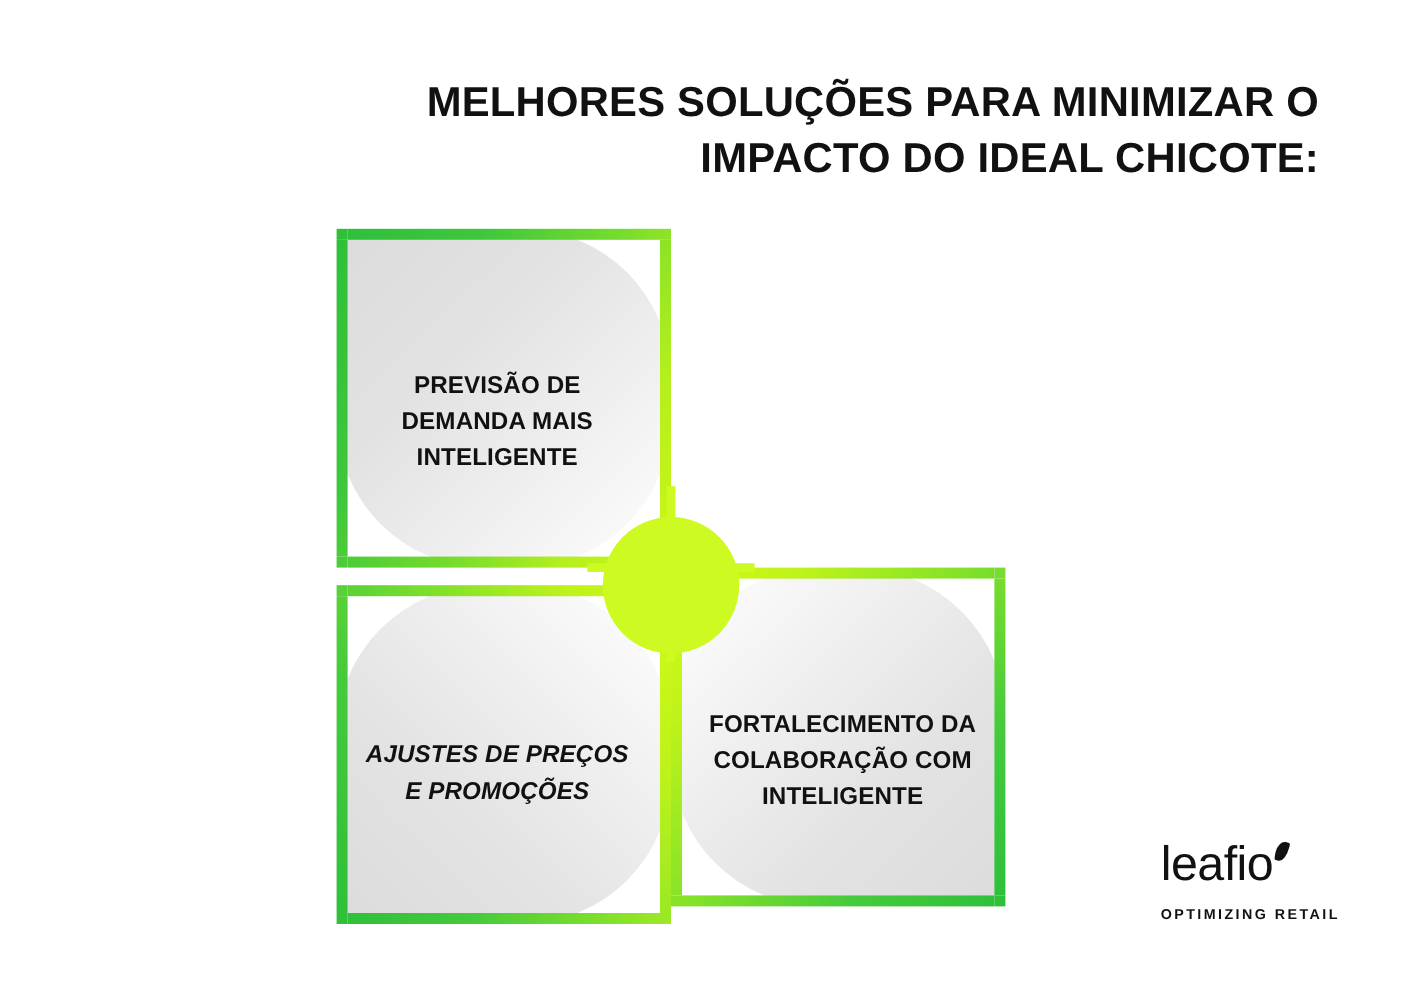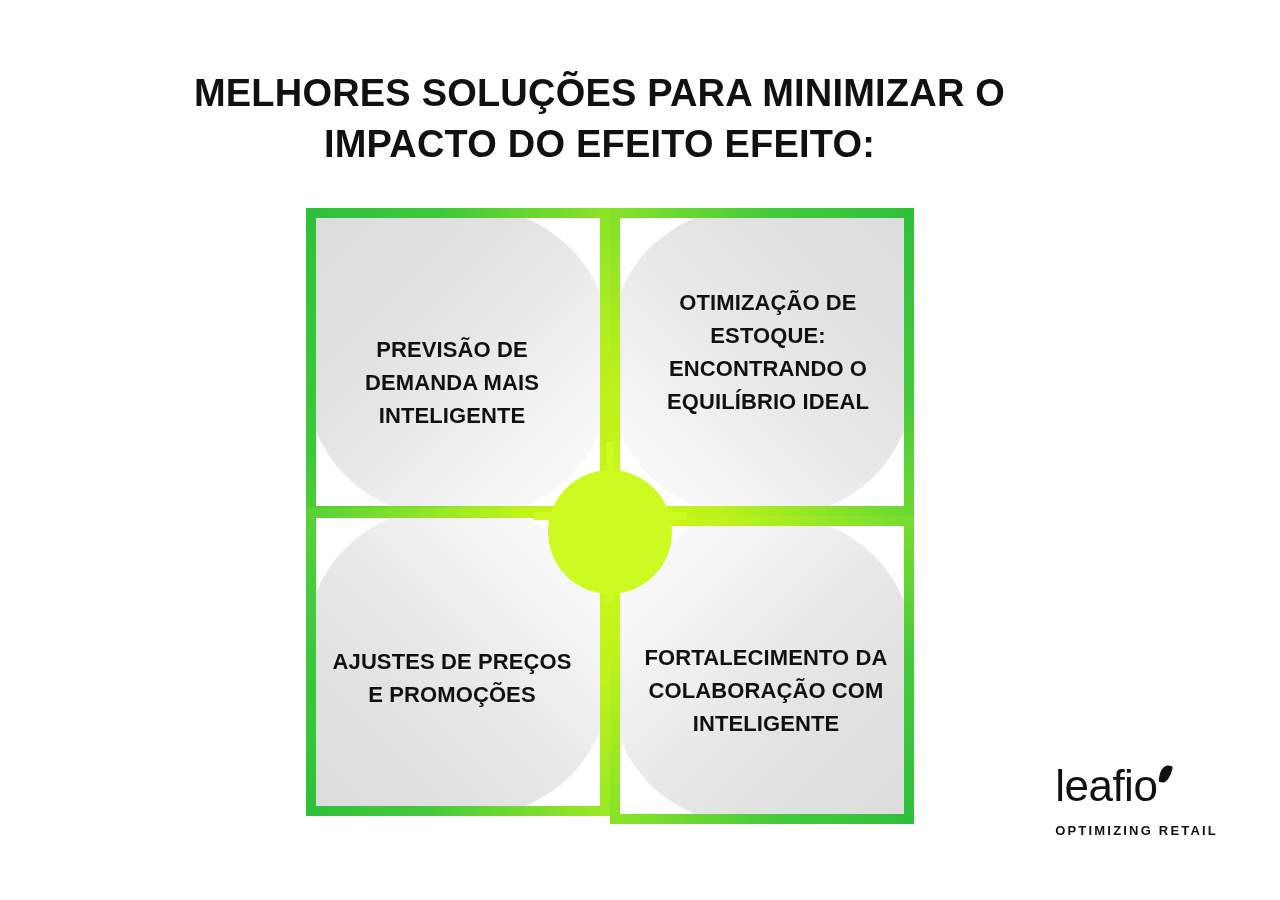--- a/index.html
+++ b/index.html
@@ -14,21 +14,21 @@
     overflow: hidden;
     position: relative;
   }
 
   
   .title {
     position: absolute;
     top: 68px;
     left: 0;
     width: 1199px;
-    text-align: center;
+    text-align: right;
     color: #111111;
     font-size: 38px;
     font-weight: bold;
     line-height: 51px;
     letter-spacing: 0.2px;
   }
   .title-line { display: block; white-space: nowrap; }
 
   
   .diagram {
@@ -65,25 +65,26 @@
   .petal-tr {
     left: 320px;
     top: 16px;
     border-radius: 136px 0 136px 136px;
     background:
       linear-gradient(225deg, #dcdcdc 0%, #e3e3e3 34%, #ededed 62%, #f8f8f8 88%, #fdfdfd 100%);
     border-image: linear-gradient(232deg, #2fc03a 0%, #44c93c 26%, #84e12a 56%, #bbf11c 80%, #cdf818 100%) 1 stretch;
   }
   .petal-bl {
     left: 16px;
-    top: 316px;
+    top: 340px;
     border-radius: 136px 136px 136px 0;
     background:
       linear-gradient(45deg, #dcdcdc 0%, #e3e3e3 34%, #eeeeee 62%, #f9f9f9 88%, #fdfdfd 100%);
     border-image: linear-gradient(62deg, #2fc03a 0%, #45ca3c 26%, #86e229 56%, #bdf21b 80%, #d0fa16 100%) 1 stretch;
+    font-style: italic;
   }
   .petal-br {
     left: 320px;
     top: 324px;
     border-radius: 136px 136px 0 136px;
     background:
       linear-gradient(315deg, #dcdcdc 0%, #e3e3e3 34%, #eeeeee 62%, #f9f9f9 88%, #fefefe 100%);
     border-image: linear-gradient(310deg, #2fc03a 0%, #45ca3c 24%, #88e328 54%, #bff31a 80%, #d2fb14 100%) 1 stretch;
   }
 
@@ -165,32 +166,29 @@
     font-weight: bold;
     letter-spacing: 2.2px;
     line-height: 15px;
   }
 </style>
 </head>
 <body>
 
 <div class="title">
   <span class="title-line">MELHORES SOLUÇÕES PARA MINIMIZAR O</span>
-  <span class="title-line">IMPACTO DO EFEITO EFEITO:</span>
+  <span class="title-line">IMPACTO DO IDEAL CHICOTE:</span>
 </div>
 
 <div class="diagram">
 
   <div class="petal petal-tl">
     <span class="petal-label">PREVISÃO DE DEMANDA MAIS INTELIGENTE</span>
   </div>
 
-  <div class="petal petal-tr">
-    <span class="petal-label">OTIMIZAÇÃO DE ESTOQUE: ENCONTRANDO O EQUILÍBRIO IDEAL</span>
-  </div>
 
   <div class="petal petal-bl">
     <span class="petal-label">AJUSTES DE PREÇOS E PROMOÇÕES</span>
   </div>
 
   <div class="petal petal-br">
     <span class="petal-label">FORTALECIMENTO DA COLABORAÇÃO COM INTELIGENTE</span>
   </div>
 
   <div class="hub-stem-v"></div>

